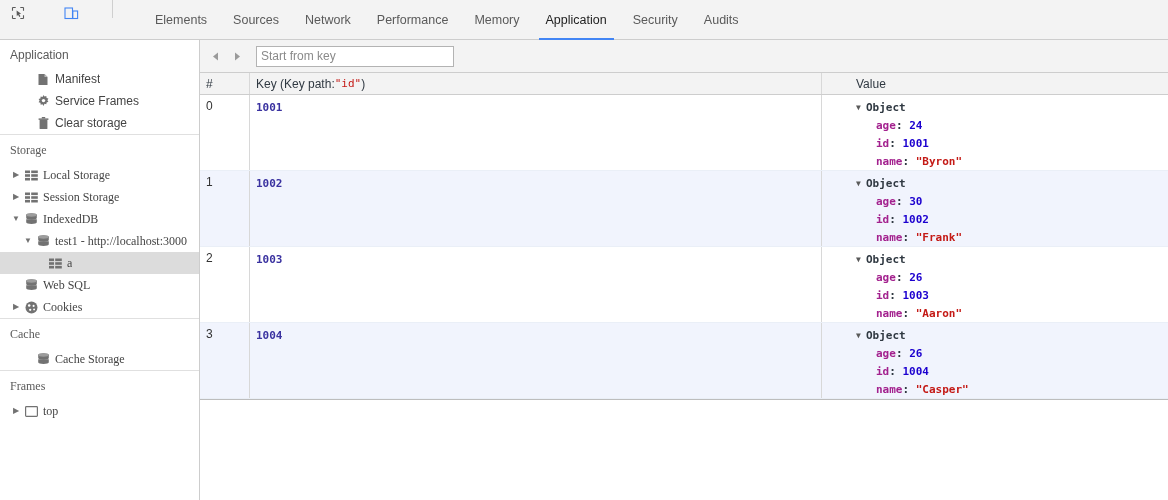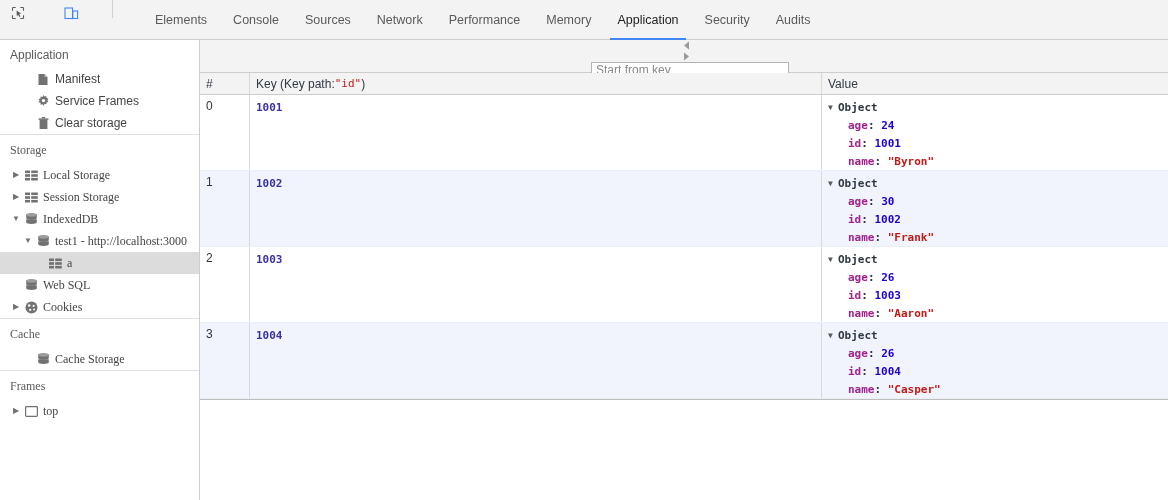--- a/index.html
+++ b/index.html
@@ -104,21 +104,20 @@
     top: 40px; left: 200px;
     width: 968px; height: 460px;
     background: #fff;
   }
   #idb-toolbar {
     height: 33px;
     background: #f3f3f3;
     border-bottom: 1px solid #cdcdcd;
     display: flex; align-items: center;
     padding-left: 4px;
-    flex-direction: column;
   }
   .nav-btn {
     width: 22px; height: 22px;
     display: flex; align-items: center; justify-content: center;
     cursor: pointer;
   }
   #start-from-key {
     margin-left: 8px;
     width: 198px; height: 21px;
     border: 1px solid #b3b3b3;
@@ -142,21 +141,21 @@
     height: 22px;
     background: #f3f3f3;
     border-bottom: 1px solid #cdcdcd;
     font-size: 12px;
     color: #303942;
   }
   .grid-head .cell { display: flex; align-items: center; }
   .cell { padding-left: 6px; overflow: hidden; }
   .c-num  { width: 50px; min-width: 50px; border-right: 1px solid #d8d8d8; }
   .c-key  { width: 572px; min-width: 572px; border-right: 1px solid #d8d8d8; }
-  .c-val  { flex: 1; }
+  .c-val  { flex: 1; margin-left: 28px; }
 
   .grid-body .grid-row { height: 76px; border-bottom: 1px solid #eaeff7; }
   .grid-body .grid-row.odd { background: #f1f4fd; }
   .grid-body .grid-row .cell { padding-top: 4px; }
   .grid-body .c-num { color: #333; font-size: 12px; }
 
   .mono {
     font-family: "DejaVu Sans Mono", "Liberation Mono", monospace;
     font-size: 11px;
     line-height: 18px;
@@ -193,23 +192,20 @@
   <div class="tb-icon-btn">
     <svg width="15" height="14" viewBox="0 0 15 14">
       <rect x="1" y="2" width="7.5" height="10.5" stroke="#4285f4" stroke-width="1.1" fill="none"></rect>
       <rect x="8.8" y="5" width="4.8" height="7.5" stroke="#4285f4" stroke-width="1.1" fill="none"></rect>
     </svg>
   </div>
   <div class="tb-sep"></div>
   <div id="main-tabs">
     <div class="tab">
         <span>Elements</span>
-      </div>
-    <div class="tab">
-        <span>Console</span>
       </div>
     <div class="tab">
         <span>Sources</span>
       </div>
     <div class="tab">
         <span>Network</span>
       </div>
     <div class="tab">
         <span>Performance</span>
       </div>

